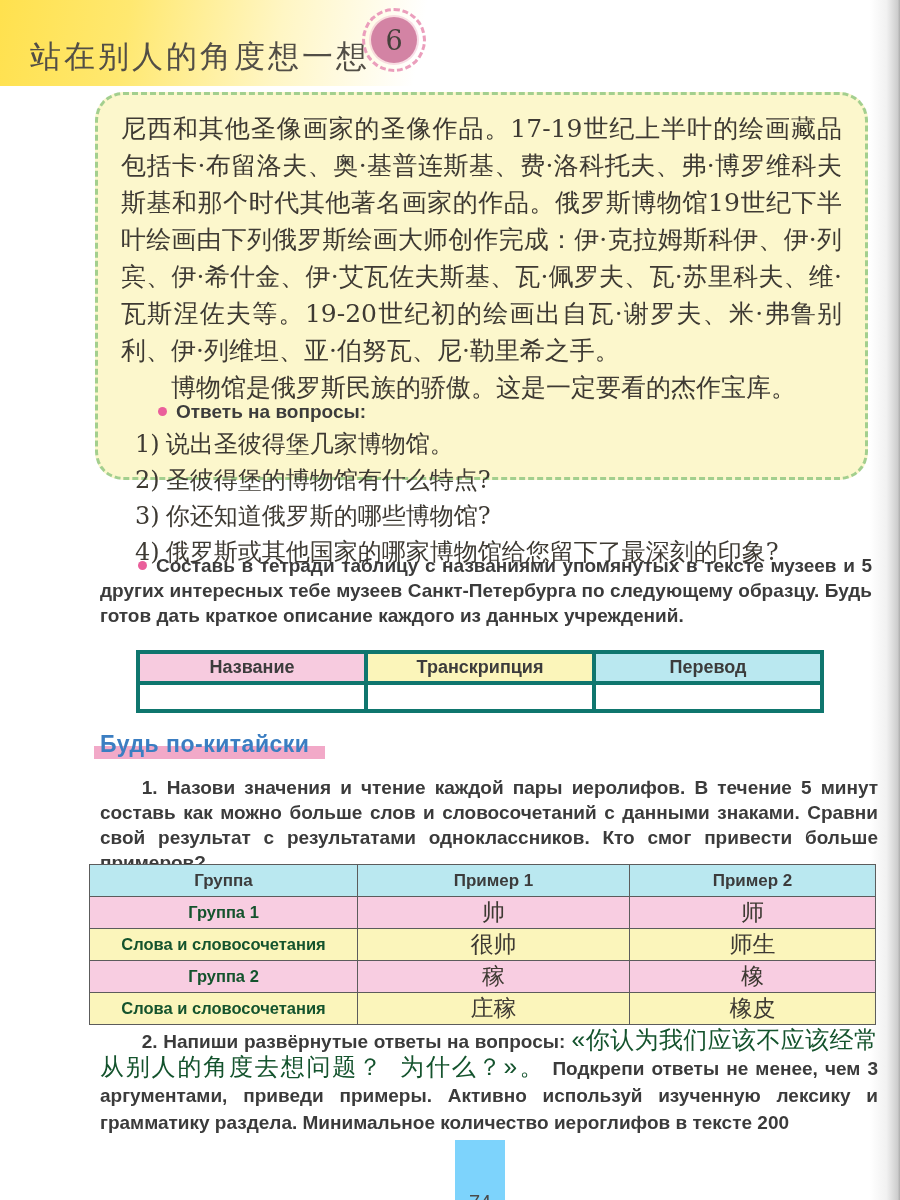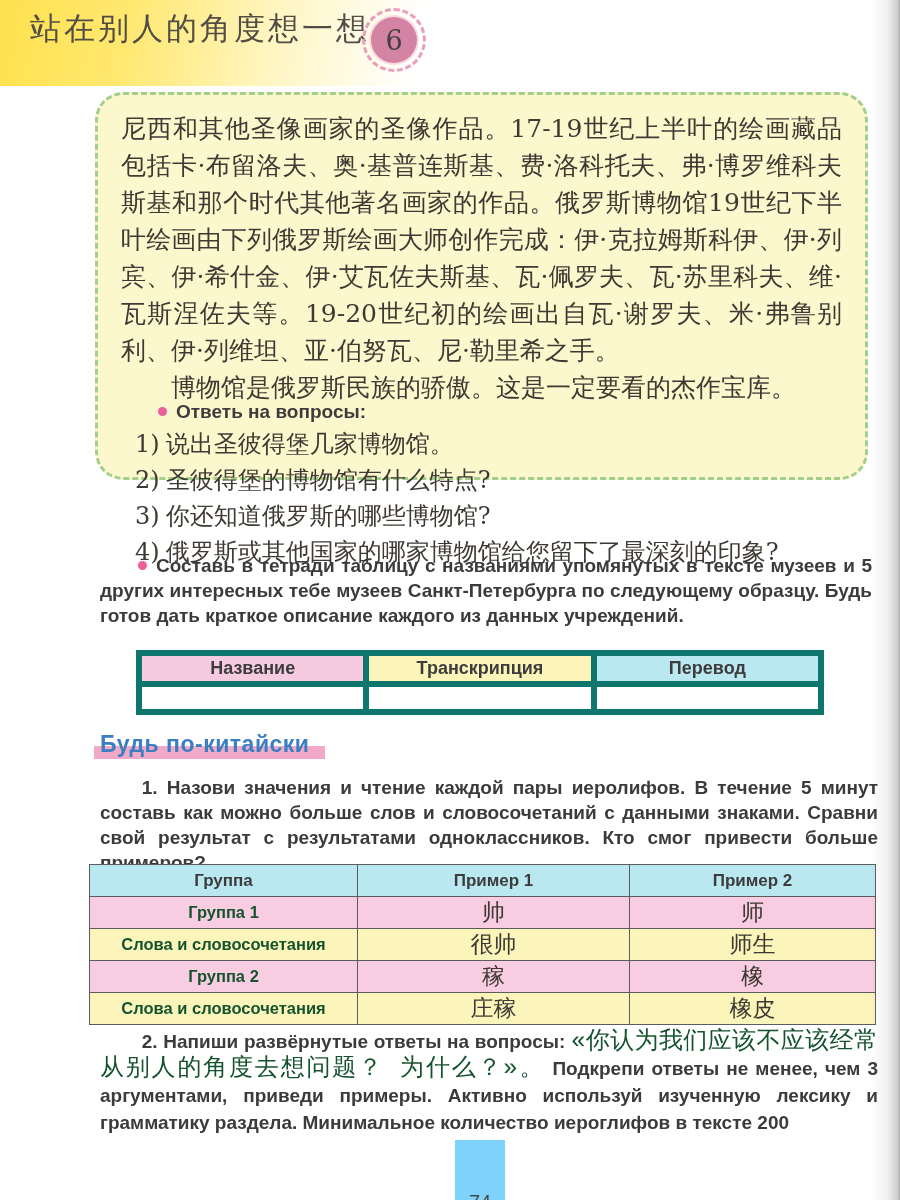--- a/index.html
+++ b/index.html
@@ -18,21 +18,21 @@
     background: linear-gradient(to right, rgba(120,120,120,0) 0%, rgba(120,120,120,0.10) 55%, rgba(90,90,90,0.30) 92%, rgba(70,70,70,0.45) 100%);
     pointer-events: none;
   }
 
   
   .header-band {
     position: absolute; top: 0; left: 0; width: 580px; height: 86px;
     background: linear-gradient(100deg, #ffe14e 0%, #ffe870 22%, #fff6c4 48%, #ffffff 72%);
   }
   .header-title {
-    position: absolute; top: 8px; left: 30px;
+    position: absolute; top: 36px; left: 30px;
     font-family: "DejaVu Serif", "Liberation Serif", serif;
     font-size: 31px; color: #524e46; letter-spacing: 3px; font-weight: 500;
     white-space: nowrap;
   }
   .lesson-badge {
     position: absolute; top: 8px; left: 362px;
     width: 64px; height: 64px; border-radius: 50%;
     border: 3px dashed #eb9ebc;
     display: flex; align-items: center; justify-content: center;
   }
@@ -87,21 +87,21 @@
   .task2-para .zh-inline {
     font-family: Liberation Mono, monospace;
     font-weight: normal; font-size: 24px; color: #14532d;
   }
 
   
   .museum-table {
     position: absolute; top: 650px; left: 136px; width: 688px;
     border-collapse: collapse; table-layout: fixed;
   }
-  .museum-table th, .museum-table td { border: 6px solid #0f766e; }
+  .museum-table th, .museum-table td { border: 4px solid #0f766e; }
   .museum-table th { height: 31px; font-size: 18px; font-weight: bold; color: #3c3c3c; }
   .museum-table td { height: 28px; background: #ffffff; }
   .cell-pink   { background: #f7cbdf; }
   .cell-yellow { background: #fbf5ba; }
   .cell-cyan   { background: #bae8f0; }
 
   
   .section-heading {
     position: absolute; top: 731px; left: 98px;
     display: inline-block;

